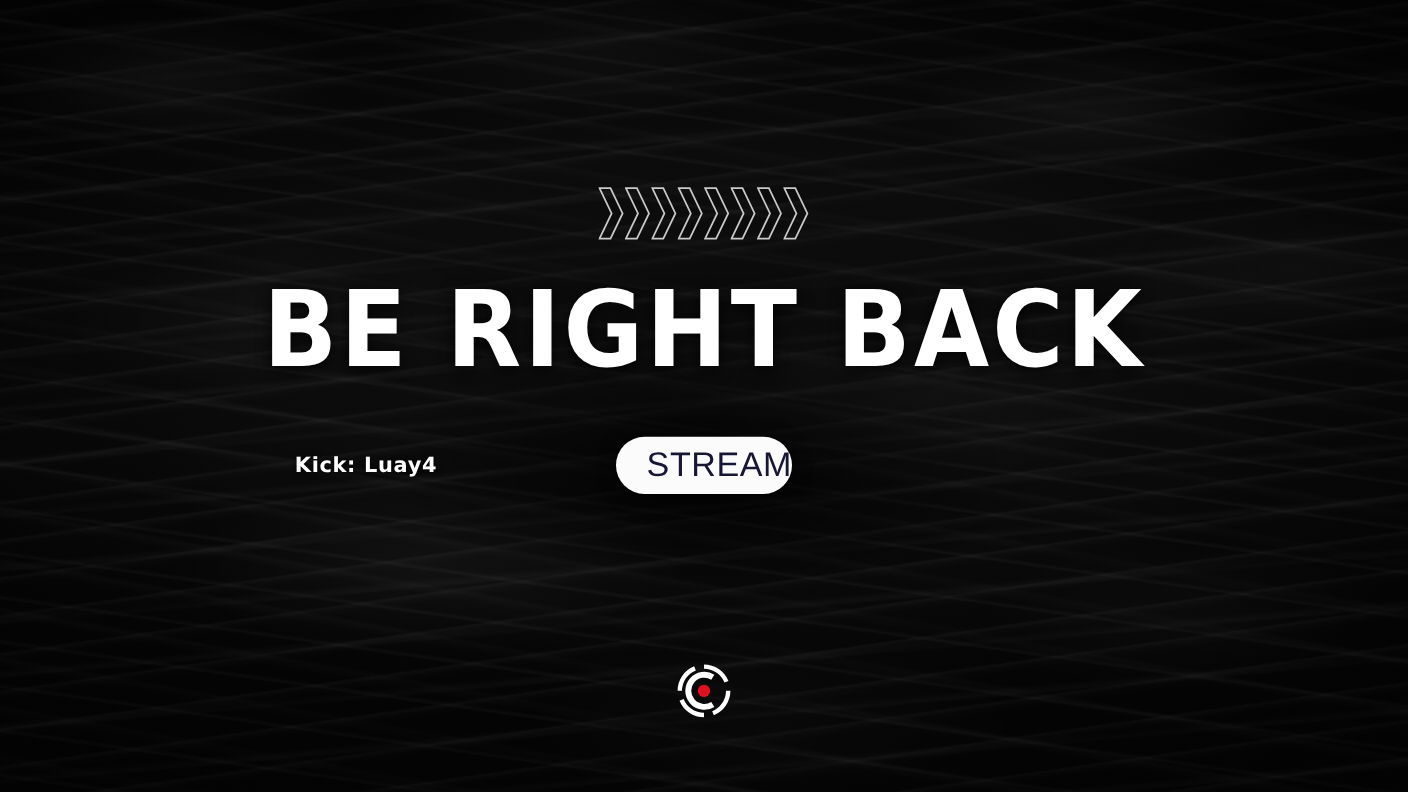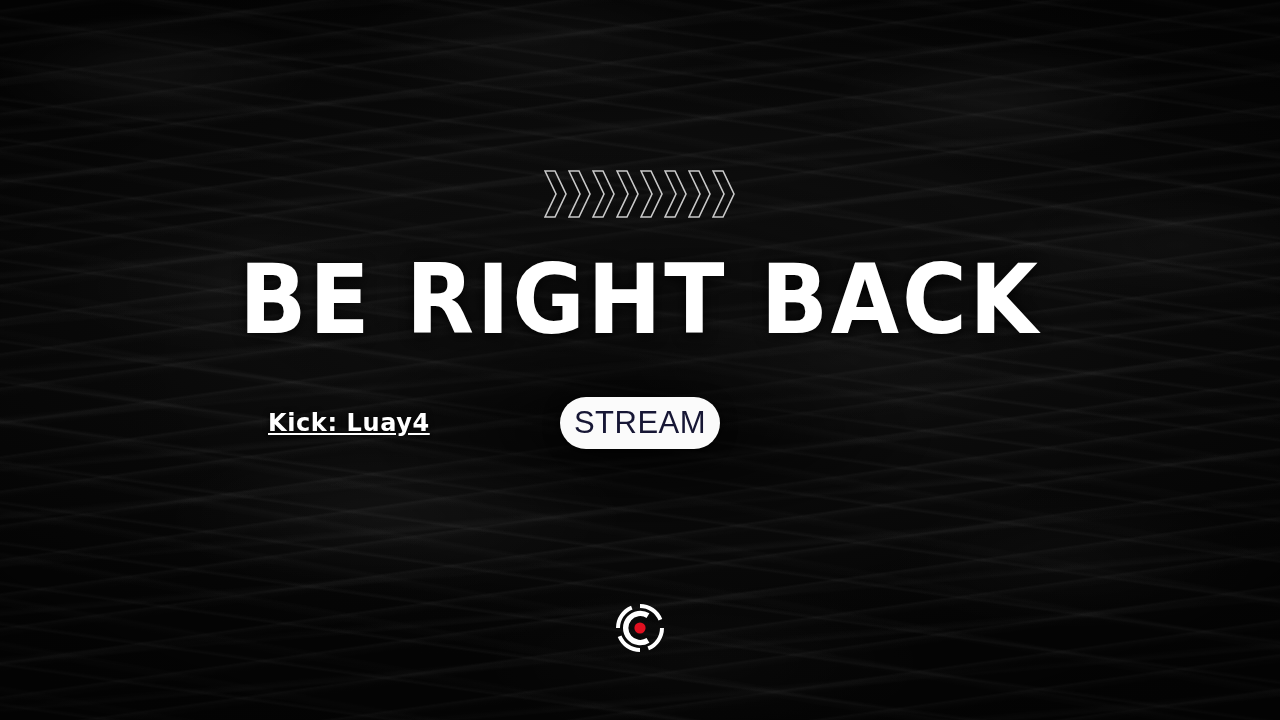--- a/index.html
+++ b/index.html
@@ -156,41 +156,40 @@
 
   .social-handle {
     position: absolute;
     top: 0;
     height: 54px;
     display: flex;
     align-items: center;
     color: #ffffff;
     font-family: "DejaVu Sans", sans-serif;
     font-weight: 700;
-    font-size: 24px;
+    font-size: 19px;
     letter-spacing: 0.6px;
     text-shadow: 0 1px 6px rgba(0,0,0,0.9);
     white-space: nowrap;
-    text-decoration: underline;
   }
 
   #handle-kick  { left: 268px; }
   #handle-insta { left: 874px; }
 
   #stream-badge {
     position: absolute;
     left: 560px;
     top: 1px;
     width: 160px;
     height: 52px;
     background: #fbfbfb;
     border-radius: 26px;
     display: flex;
     align-items: center;
-    justify-content: center;
+    justify-content: flex-end;
     box-shadow: 0 2px 16px rgba(0,0,0,0.65);
   }
 
   #stream-badge-label {
     color: #171735;
     font-family: "Liberation Sans", sans-serif;
     font-weight: 400;
     font-size: 31px;
     letter-spacing: 0.5px;
     line-height: 1;

